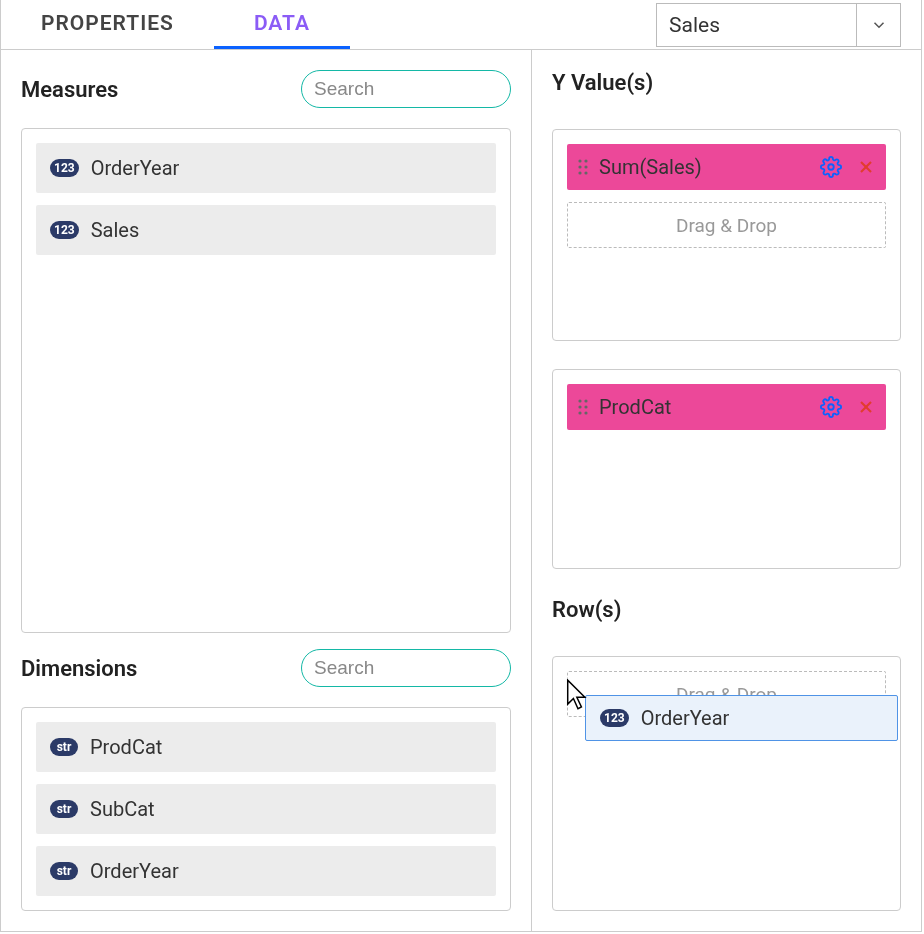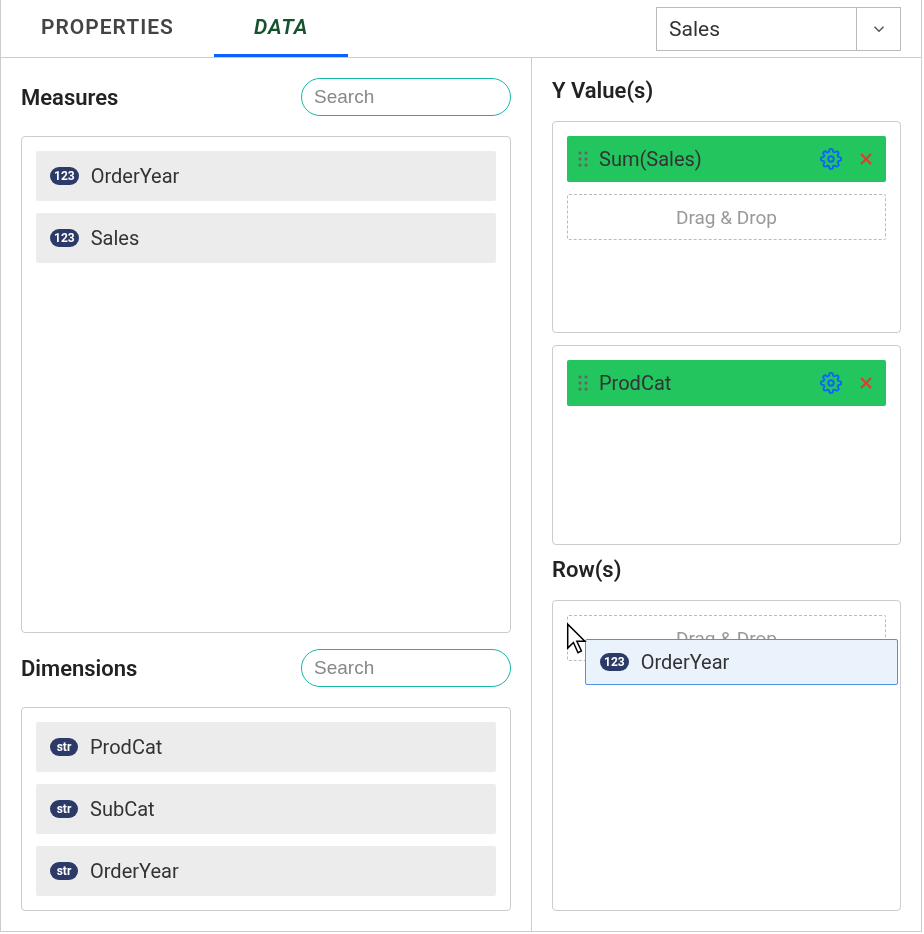--- a/index.html
+++ b/index.html
@@ -15,21 +15,21 @@
   .outer {
     width: 922px;
     height: 932px;
     border: 1px solid #ccc;
     border-top: none;
     display: flex;
     flex-direction: column;
   }
   
   .topbar {
-    height: 58px;
+    height: 50px;
     display: flex;
     align-items: center;
     border-bottom: 1px solid #ccc;
     padding: 0 20px 0 0;
   }
   .tabs {
     display: flex;
     height: 100%;
   }
   .tab {
@@ -39,23 +39,22 @@
     font-size: 21px;
     font-weight: 600;
     letter-spacing: 1px;
     padding: 0 40px;
     cursor: pointer;
     color: #444;
     border-bottom: 3px solid transparent;
     text-transform: uppercase;
   }
   .tab.active {
-    color: #14532d;
+    color: #8b5cf6;
     border-bottom: 3px solid #0b62ff;
-    font-style: italic;
   }
   .spacer { flex: 1; }
   .dropdown {
     width: 245px;
     height: 44px;
     border: 1px solid #bbb;
     display: flex;
     align-items: center;
     cursor: pointer;
   }
@@ -88,21 +87,21 @@
     display: flex;
     flex-direction: column;
     gap: 10px;
     overflow: hidden;
   }
   .right-col {
     flex: 1;
     padding: 20px;
     display: flex;
     flex-direction: column;
-    gap: 12px;
+    gap: 28px;
     overflow: hidden;
   }
 
   .section-header {
     display: flex;
     align-items: center;
     justify-content: space-between;
     margin-bottom: 10px;
   }
   .section-title {
@@ -181,21 +180,21 @@
     display: flex;
     flex-direction: column;
     gap: 12px;
   }
   .y-box { height: 212px; }
   .col-box { height: 200px; }
   .row-box { flex: 1; min-height: 0; position: relative; }
 
   .chip {
     height: 46px;
-    background: #22c55e;
+    background: #ec4899;
     border-radius: 2px;
     display: flex;
     align-items: center;
     padding: 0 10px;
     gap: 10px;
   }
   .chip .drag-handle { color: #666; display:flex; }
   .chip .chip-label { flex: 1; font-size: 20px; color: #333; }
   .chip .gear { color: #0b62ff; cursor: pointer; display:flex; }
   .chip .remove { color: #e23c2e; cursor: pointer; display:flex; margin-left: 4px; }

